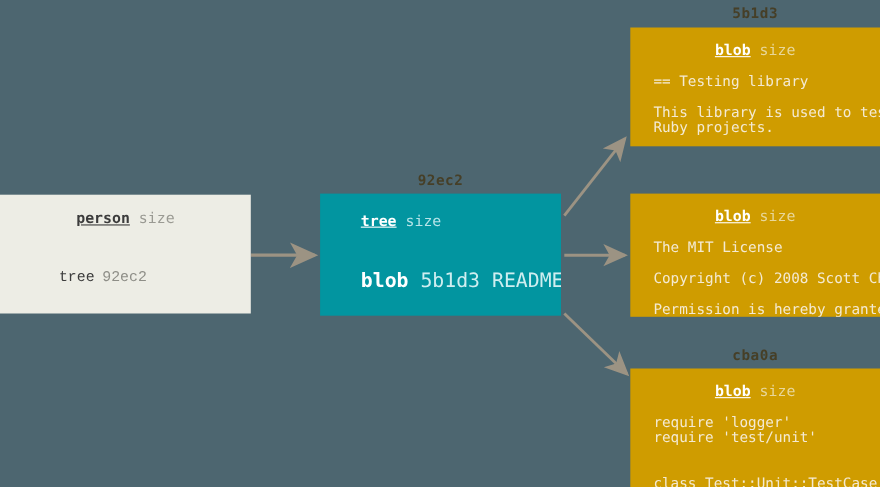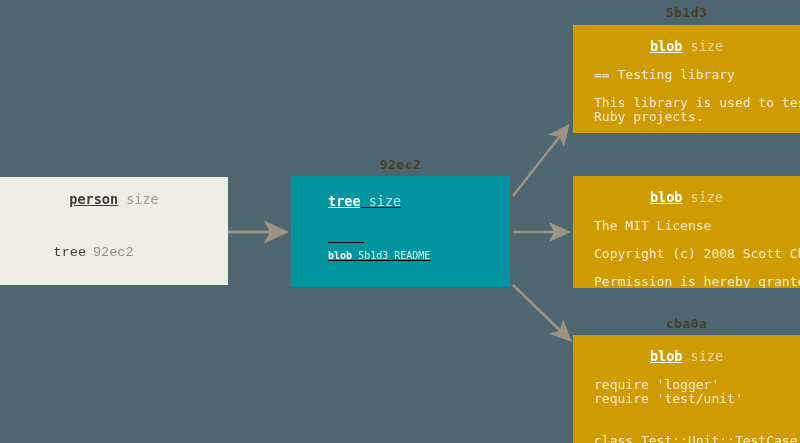--- a/index.html
+++ b/index.html
@@ -73,21 +73,21 @@
     color: #3c3c3c;
   }
   .fields .v {
     color: #8e8e87;
     padding-left: 7px;
   }
 
   
   .tree-lines {
     font-family: "DejaVu Sans Mono", monospace;
-    font-size: 10px;
+    font-size: 18px;
     line-height: 18px;
     white-space: pre;
   }
   .tree-lines .mode {
     color: #ffffff;
     font-weight: bold;
   }
   .tree-lines .rest {
     color: #cfeef0;
   }
@@ -140,21 +140,21 @@
     <div class="fields" style="margin-top:3px;">
       <span class="row"><span class="k">tree</span><span class="v">92ec2</span></span>
       
       
     </div>
 
   </div>
 
   <div class="hash" style="left:291px; top:157px; width:219px;">92ec2</div>
 
-  <div class="node node-tree" style="left:291px; top:176px; width:219px; height:111px;text-decoration:underline;">
+  <div class="node node-tree" style="left:291px; top:176px; width:219px; height:111px;">
     <div class="node-header" style="margin-top:17px; text-align:left; padding-left:37px;">
       <span class="kw">tree</span><span class="dim"> <span>size</span></span>
     </div>
     <div class="tree-lines" style="margin-top:2px; padding-left:37px;">
       <span class="row" style="display:block;"><span class="mode">blob</span><span class="rest"> <span>5b1d3</span> <span>README</span></span></span>
       
       
     </div>
   </div>
 

